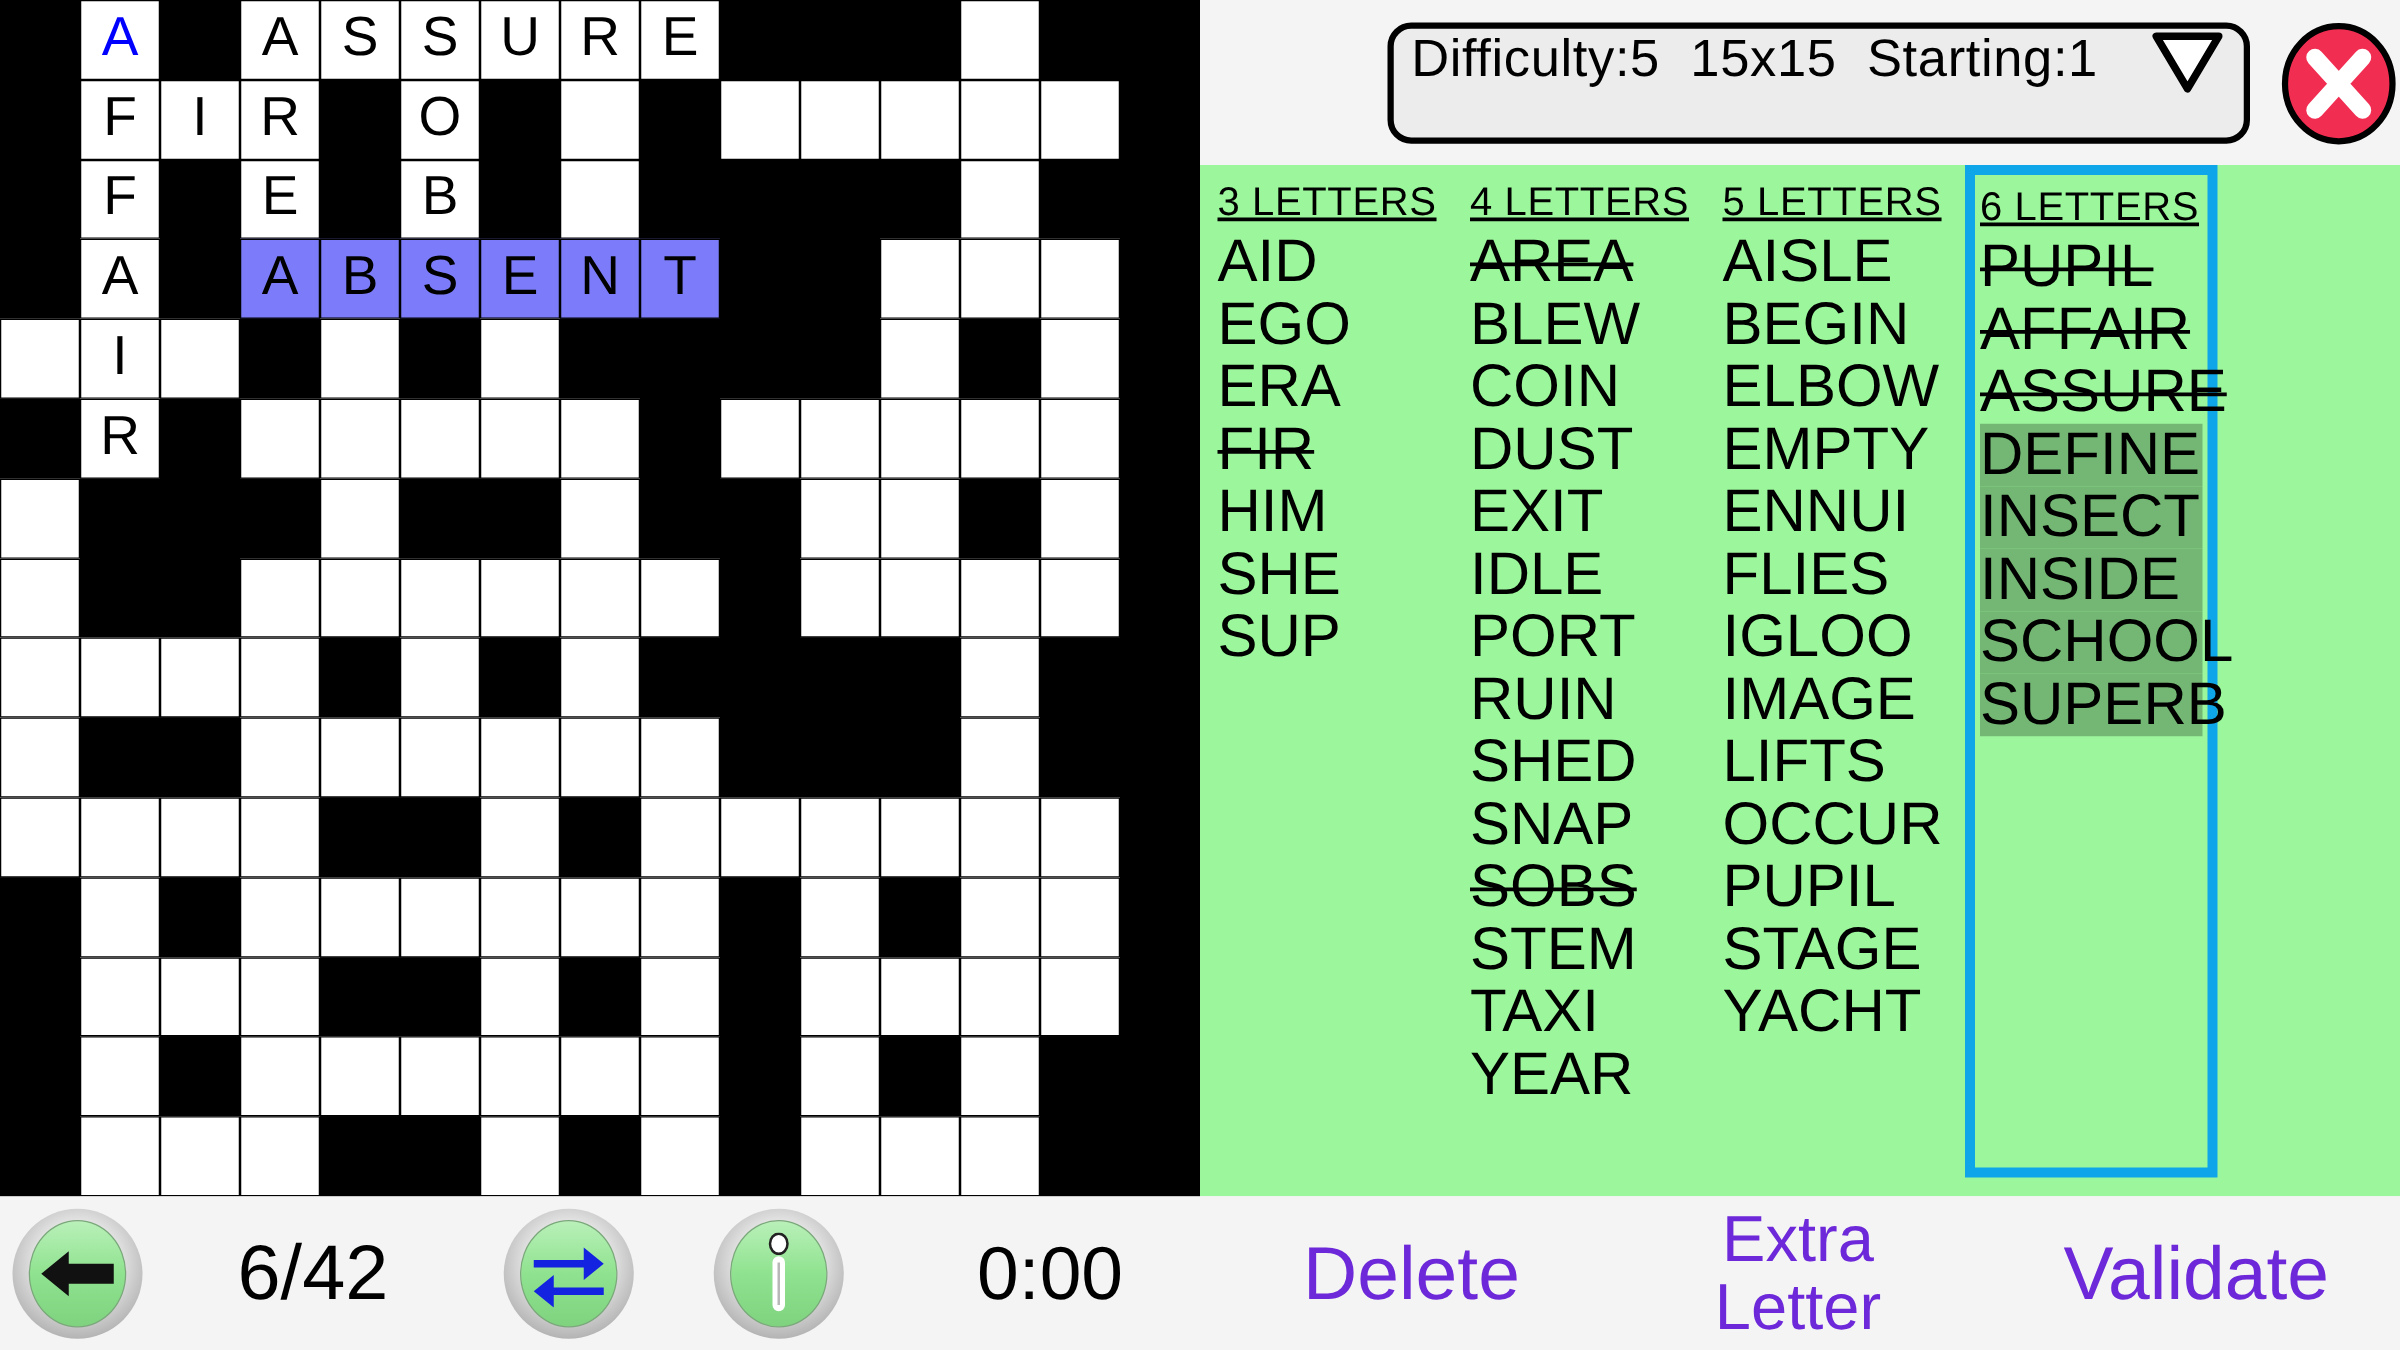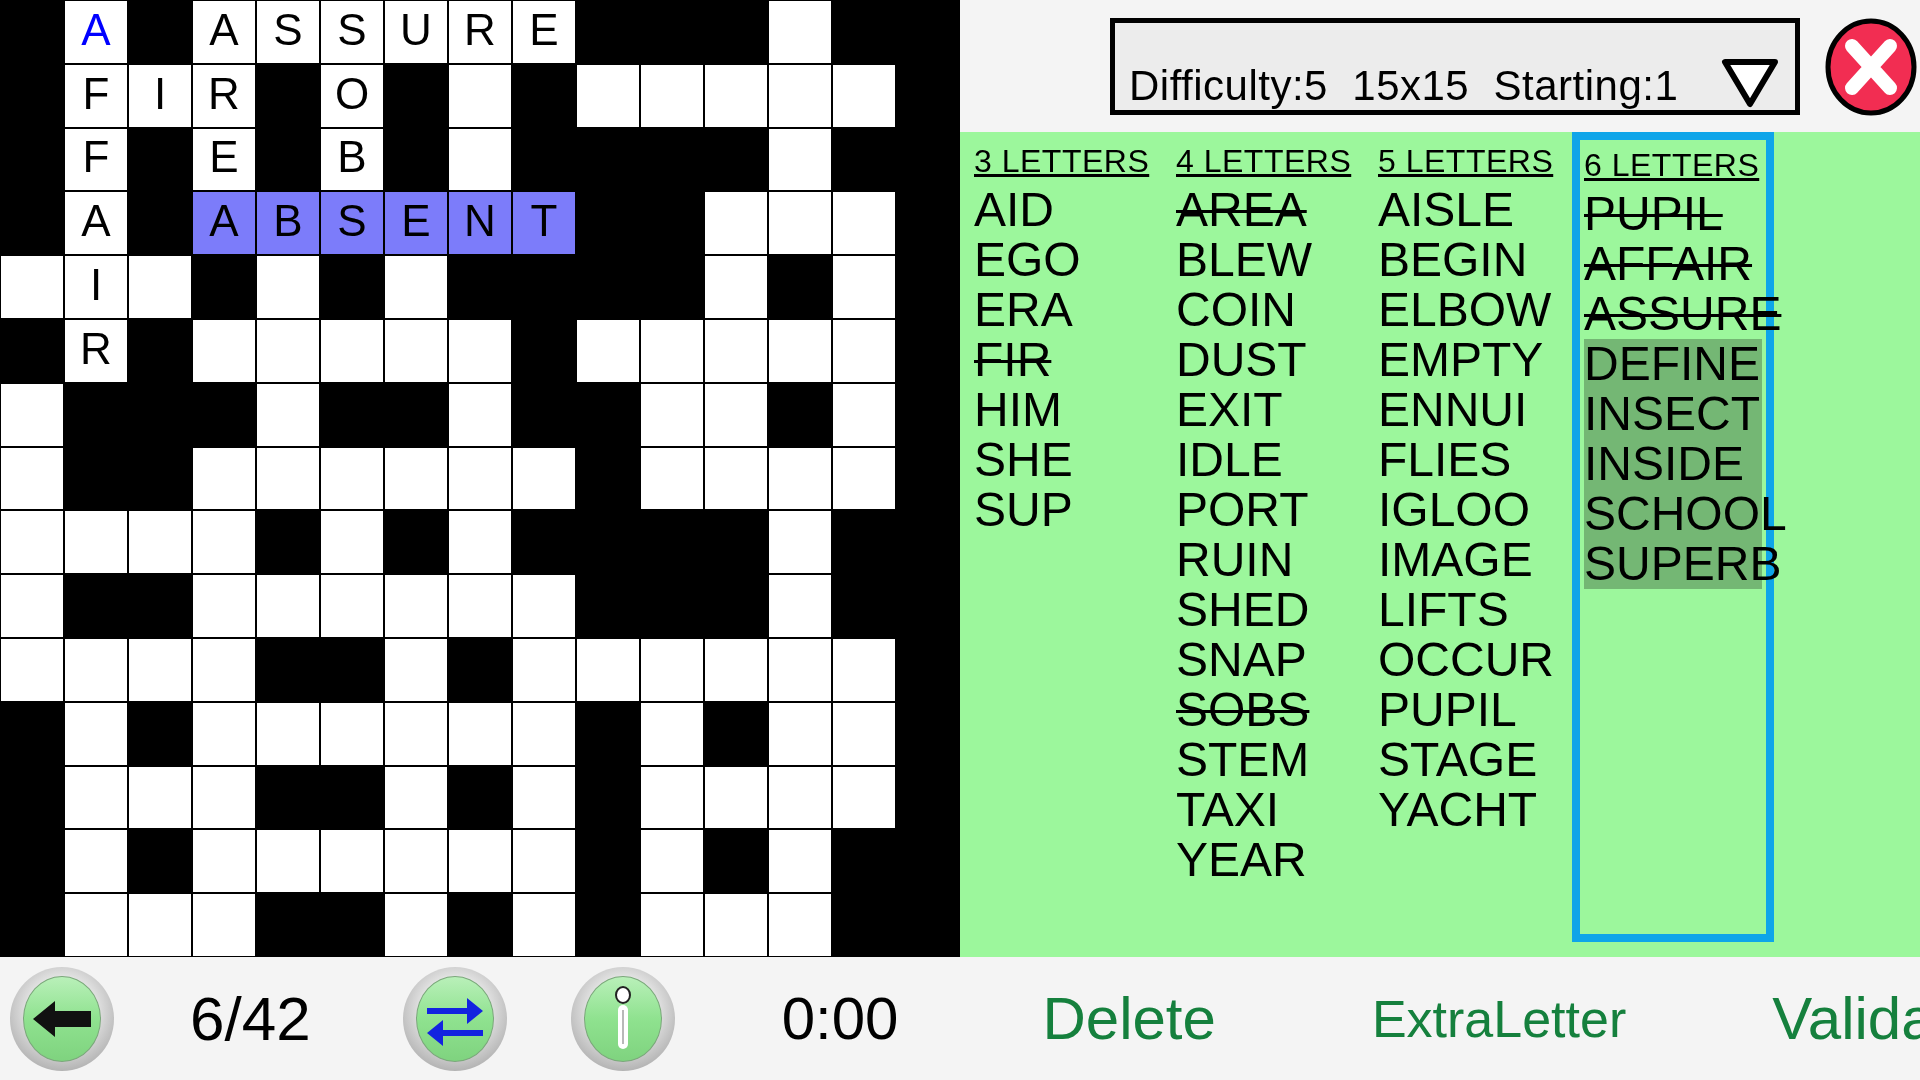--- a/index.html
+++ b/index.html
@@ -62,23 +62,23 @@
     left: 0; top: 0;
     width: 960px; height: 132px;
     background: #f4f4f4;
   }
   #difficulty-select {
     position: absolute;
     left: 150px; top: 18px;
     width: 690px; height: 97px;
     background: #ececec;
     border: 5px solid #000;
-    border-radius: 0;
+    border-radius: 19px;
     display: flex;
-    align-items: flex-end;
+    align-items: flex-start;
     padding: 0 14px;
   }
   #difficulty-label {
     font-size: 42px;
     color: #000;
     letter-spacing: 0.5px;
     white-space: pre;
     flex: 1;
   }
   #chev {
@@ -157,21 +157,21 @@
     display: flex; align-items: center; justify-content: center;
   }
   .tb-text {
     font-size: 54px;
     color: #000;
     white-space: nowrap;
     flex: 0 0 auto;
   }
   .tb-btn-text {
     font-size: 60px;
-    color: #15803d;
+    color: #6d28d9;
     white-space: nowrap;
     flex: 0 0 auto;
     text-align: center;
   }
   .tb-btn-text.two-line { font-size: 52px; line-height: 54px; }
 </style>
 </head>
 <body>
 
 <div id="app">
@@ -569,21 +569,21 @@
           <path d="M17 24 L17 58" stroke="#ffffff" stroke-width="10" stroke-linecap="round"></path>
           <path d="M17 24 L17 58" stroke="#333" stroke-width="2" fill="none" opacity="0.35"></path>
         </svg>
       </span>
     </div>
 
     <span class="tb-text" style="margin-left:59px;font-size:60px">0:00</span>
 
     <span class="tb-btn-text" style="margin-left:96px">Delete</span>
 
-    <div style="margin-left:108px;display:flex;flex-direction:row;align-items:center">
+    <div style="margin-left:108px;display:flex;flex-direction:column;align-items:center">
       <span class="tb-btn-text two-line">Extra</span>
       <span class="tb-btn-text two-line">Letter</span>
     </div>
 
     <span class="tb-btn-text" style="margin-left:98px">Validate</span>
 
     <div class="rbtn" style="margin-left:96px">
       <span class="inner">
         <svg width="26" height="68" viewBox="0 0 26 68">
           <ellipse cx="13" cy="10" rx="9" ry="9" fill="#4e4e4e"></ellipse>

